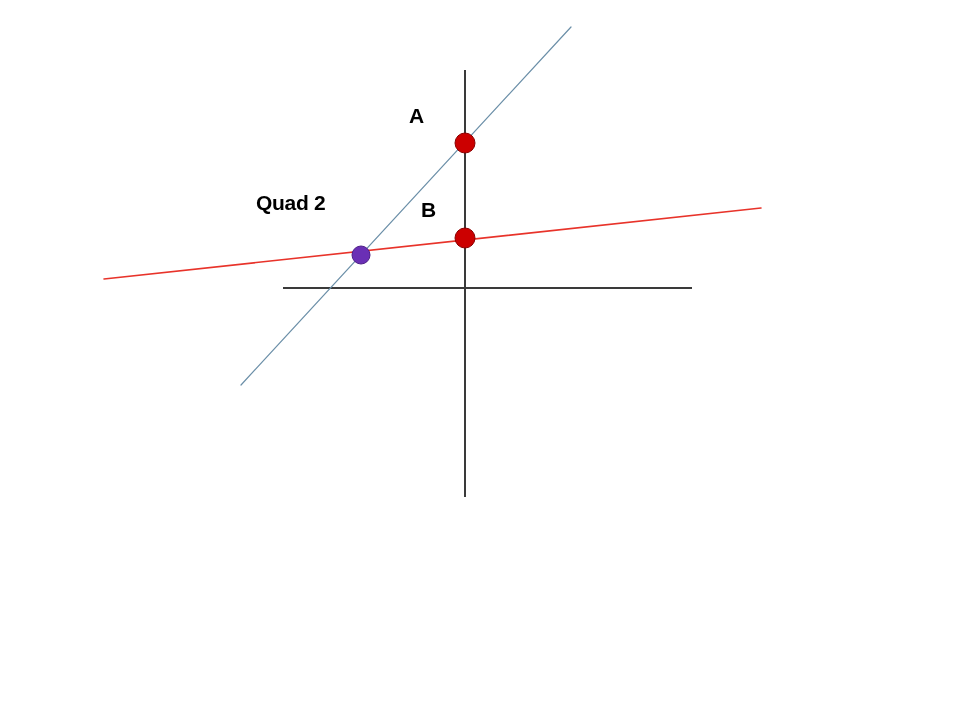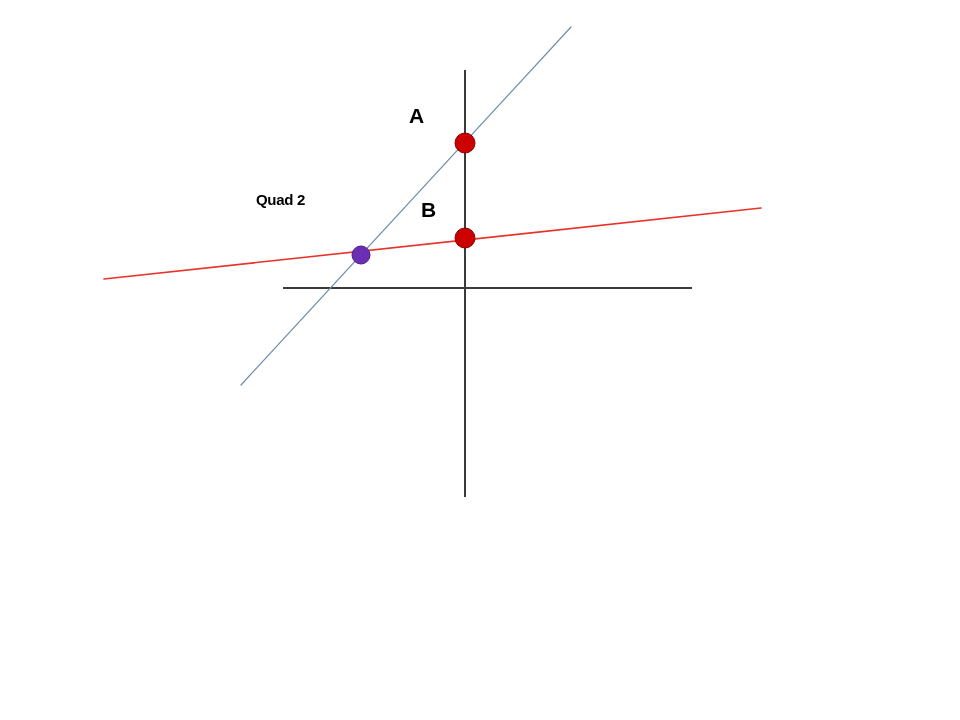--- a/index.html
+++ b/index.html
@@ -40,21 +40,21 @@
     font-size: 21px;
   }
   #label-B {
     left: 421px;
     top: 199px;
     font-size: 21px;
   }
   #label-quad2 {
     left: 256px;
     top: 192px;
-    font-size: 15px;
+    font-size: 21px;
   }
 </style>
 </head>
 <body>
 
 <div id="canvas">
 
   <svg id="plot-svg" viewBox="0 0 960 720">
 
     <rect x="0" y="0" width="960" height="720" fill="#ffffff"></rect>

